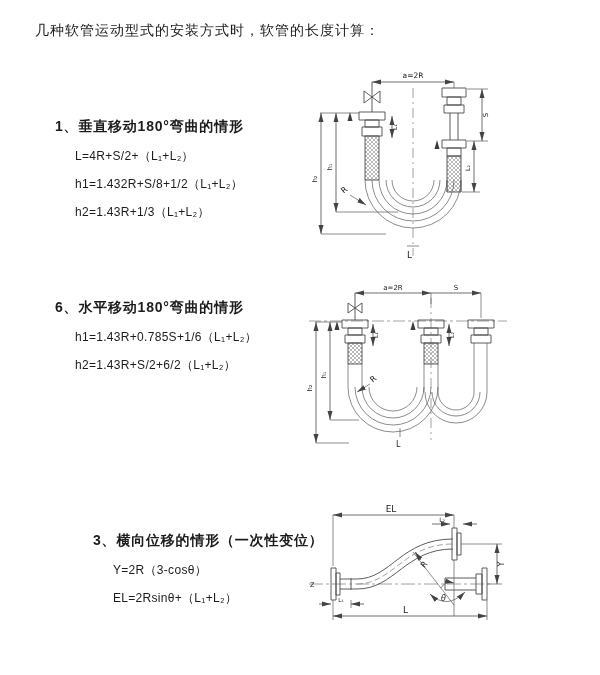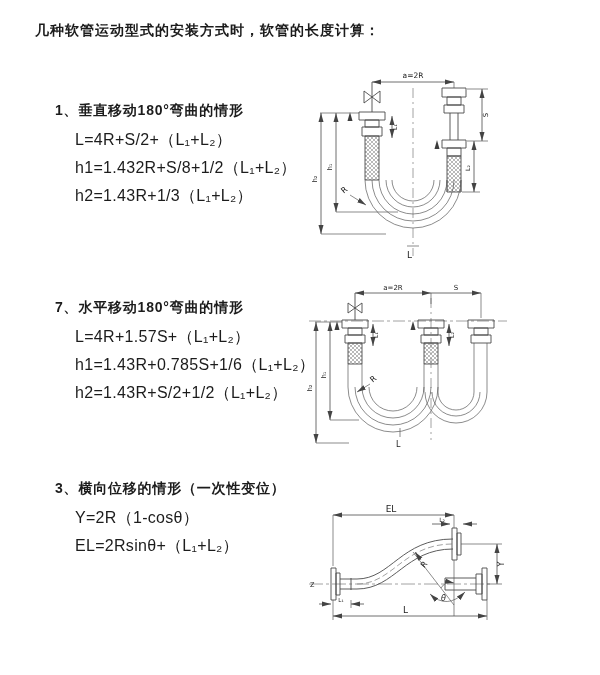--- a/index.html
+++ b/index.html
@@ -3,29 +3,29 @@
 <meta charset="utf-8">
 <style>
   html,body { margin:0; padding:0; }
   body {
     width:600px; height:675px; background:#ffffff; position:relative; overflow:hidden;
     font-family:"Liberation Sans","DejaVu Sans",sans-serif; color:#1c1c1c;
     -webkit-font-smoothing:antialiased;
   }
   .title {
     position:absolute; left:35px; top:22px;
-    font-size:14px; font-weight:700; letter-spacing:1px; white-space:nowrap;
+    font-size:14px; font-weight:400; letter-spacing:1px; white-space:nowrap;
   }
   .section { position:absolute; left:55px; white-space:nowrap; }
   .section .heading { font-size:14px; font-weight:600; letter-spacing:0.8px; }
   .section .formulas { margin-top:6px; margin-left:20px; }
-  .section .formula { font-size:16px; line-height:28px; height:28px; letter-spacing:0.3px; }
-  #sec1 { top:102px; }
+  .section .formula { font-size:12px; line-height:28px; height:28px; letter-spacing:0.3px; }
+  #sec1 { top:118px; }
   #sec2 { top:299px; }
-  #sec3 { top:480px; }
+  #sec3 { top:532px;margin-left:38px; }
   svg.diagram { position:absolute; display:block; }
   #dia1 { left:306px; top:64px; }
   #dia2 { left:301px; top:280px; }
   #dia3 { left:295px; top:502px; }
   svg.diagram * { vector-effect:non-scaling-stroke; }
   .ln { stroke:#4a4a4a; stroke-width:0.9; fill:none; }
   .thin { stroke:#5a5a5a; stroke-width:0.7; fill:none; }
   .cl { stroke:#8a8a8a; stroke-width:0.8; fill:none; }
   .dim { stroke:#4a4a4a; stroke-width:0.8; fill:none; }
   .solid { fill:#3c3c3c; stroke:none; }
@@ -119,25 +119,24 @@
   <text class="lbl" transform="translate(91,63) rotate(-90)" font-size="6" text-anchor="middle">L₁</text>
 
   <line class="thin" x1="44" y1="131" x2="60" y2="141" marker-end="url(#ah1)"></line>
   <text class="lbl" transform="translate(40,128) rotate(-40)" font-size="8" text-anchor="middle">R</text>
 
   <line class="thin" x1="101" y1="182" x2="113" y2="182"></line>
   <text class="lbl" x="101" y="194" font-size="9">L</text>
 </svg>
 
 <div class="section" id="sec2">
-  <div class="heading">7、水平移动180°弯曲的情形</div>
+  <div class="heading">6、水平移动180°弯曲的情形</div>
   <div class="formulas">
-    <div class="formula">L=4R+1.57S+（L₁+L₂）</div>
     <div class="formula">h1=1.43R+0.785S+1/6（L₁+L₂）</div>
-    <div class="formula">h2=1.43R+S/2+1/2（L₁+L₂）</div>
+    <div class="formula">h2=1.43R+S/2+6/2（L₁+L₂）</div>
   </div>
 </div>
 
 <svg id="dia2" class="diagram" width="298" height="195" viewBox="0 0 298 195">
   <defs>
     <marker id="ah2" viewBox="0 0 9 6" markerWidth="9" markerHeight="6" refX="9" refY="3" orient="auto-start-reverse" markerUnits="userSpaceOnUse">
       <path d="M0,0.5 L9,3 L0,5.5 Z" fill="#444"></path>
     </marker>
     <pattern id="ht2" width="4" height="4" patternUnits="userSpaceOnUse">
       <path d="M0,0 L4,4 M4,0 L0,4" stroke="#8a8a8a" stroke-width="0.6"></path>
@@ -217,21 +216,21 @@
   <line class="thin" x1="69" y1="104" x2="56" y2="112" marker-end="url(#ah2)"></line>
   <text class="lbl" transform="translate(74,101) rotate(-40)" font-size="8" text-anchor="middle">R</text>
 
   <line class="thin" x1="99" y1="148" x2="99" y2="157"></line>
   <text class="lbl" x="95" y="167" font-size="8">L</text>
 </svg>
 
 <div class="section" id="sec3">
   <div class="heading">3、横向位移的情形（一次性变位）</div>
   <div class="formulas">
-    <div class="formula">Y=2R（1-cosθ）</div>
+    <div class="formula">Y=2R（3-cosθ）</div>
     <div class="formula">EL=2Rsinθ+（L₁+L₂）</div>
   </div>
 </div>
 
 <svg id="dia3" class="diagram" width="308" height="145" viewBox="0 0 308 145">
   <defs>
     <marker id="ah3" viewBox="0 0 9 6" markerWidth="9" markerHeight="6" refX="9" refY="3" orient="auto-start-reverse" markerUnits="userSpaceOnUse">
       <path d="M0,0.5 L9,3 L0,5.5 Z" fill="#444"></path>
     </marker>
   </defs>

